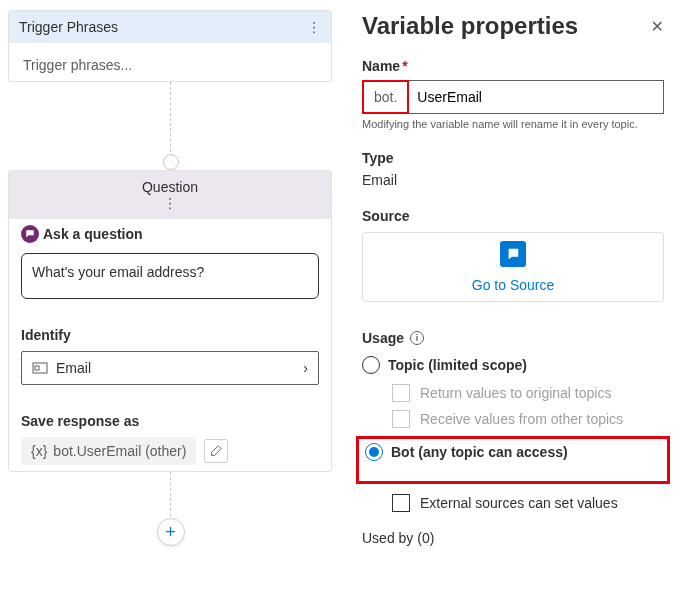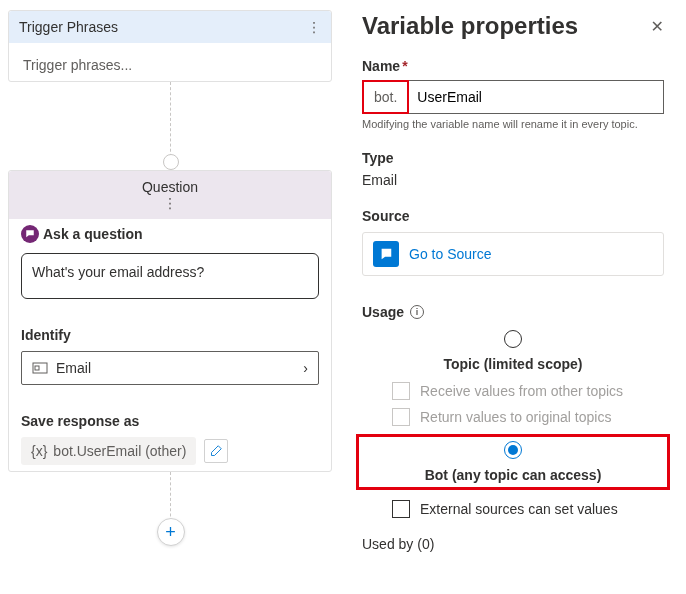--- a/index.html
+++ b/index.html
@@ -45,29 +45,29 @@
 .req { color: #a4262c; margin-left: 2px; }
 
 .name-row { display: flex; border: 1px solid #605e5c; }
 .name-prefix { padding: 7px 10px; color: #605e5c; border-right: 1px solid transparent; border: 2px solid #e3000f; margin: -1px 0 -1px -1px; }
 .name-input { flex: 1; border: none; padding: 7px 8px; font-size: 14px; outline: none; }
 .hint { font-size: 11px; color: #605e5c; margin-top: 4px; }
 
 .type-section { margin-top: 20px; }
 .type-val { margin-top: 6px; color: #323130; }
 
-.source-row { display: flex; align-items: center; gap: 10px; border: 1px solid #e1dfdd; border-radius: 3px; padding: 8px 10px; margin-top: 8px; cursor: pointer; }
+.source-row { display: flex; align-items: center; gap: 10px; border: 1px solid #e1dfdd; border-radius: 3px; padding: 8px 10px; margin-top: 8px; cursor: pointer; flex-direction: column; }
 .source-icon { width: 26px; height: 26px; background: #0078d4; border-radius: 3px; display: flex; align-items: center; justify-content: center; }
 .source-link { color: #0078d4; }
 
 .usage-section { margin-top: 28px; }
 .usage-head { display: flex; align-items: center; gap: 6px; font-weight: 600; margin-bottom: 10px; }
 .info-circ { width: 14px; height: 14px; border: 1px solid #605e5c; border-radius: 50%; display: inline-flex; align-items: center; justify-content: center; font-size: 9px; color: #605e5c; }
 
-.radio-row { display: flex; align-items: center; gap: 8px; margin-bottom: 10px; flex-direction: column; }
+.radio-row { display: flex; align-items: center; gap: 8px; margin-bottom: 10px; }
 .radio-outer { width: 18px; height: 18px; border: 1px solid #323130; border-radius: 50%; display: flex; align-items: center; justify-content: center; }
 .radio-outer.sel { border-color: #0078d4; }
 .radio-inner { width: 10px; height: 10px; border-radius: 50%; background: #0078d4; }
 .radio-label-b { font-weight: 600; }
 
 .check-row { display: flex; align-items: center; gap: 10px; margin: 8px 0 8px 30px; }
 .check-row.disabled { color: #a19f9d; }
 .chkbox { width: 18px; height: 18px; border: 1px solid #323130; }
 .check-row.disabled .chkbox { border-color: #c8c6c4; }
 
@@ -189,29 +189,29 @@
       <span class="info-circ">i</span>
     </div>
 
     <div class="radio-row">
       <span class="radio-outer"></span>
       <span class="radio-label-b">Topic (limited scope)</span>
     </div>
 
     <div class="check-row disabled">
       <span class="chkbox"></span>
-      <span>Receive values from other topics</span>
+      <span>Return values to original topics</span>
     </div>
     <div class="check-row disabled">
       <span class="chkbox"></span>
-      <span>Return values to original topics</span>
+      <span>Receive values from other topics</span>
     </div>
 
     <div class="red-box">
-      <div class="radio-row" style="margin-bottom:0;">
+      <div class="radio-row" style="margin-bottom:16px;">
         <span class="radio-outer sel">
             <span class="radio-inner"></span>
           </span>
         <span class="radio-label-b">Bot (any topic can access)</span>
       </div>
     </div>
 
     <div class="check-row">
       <span class="chkbox"></span>
       <span>External sources can set values</span>

